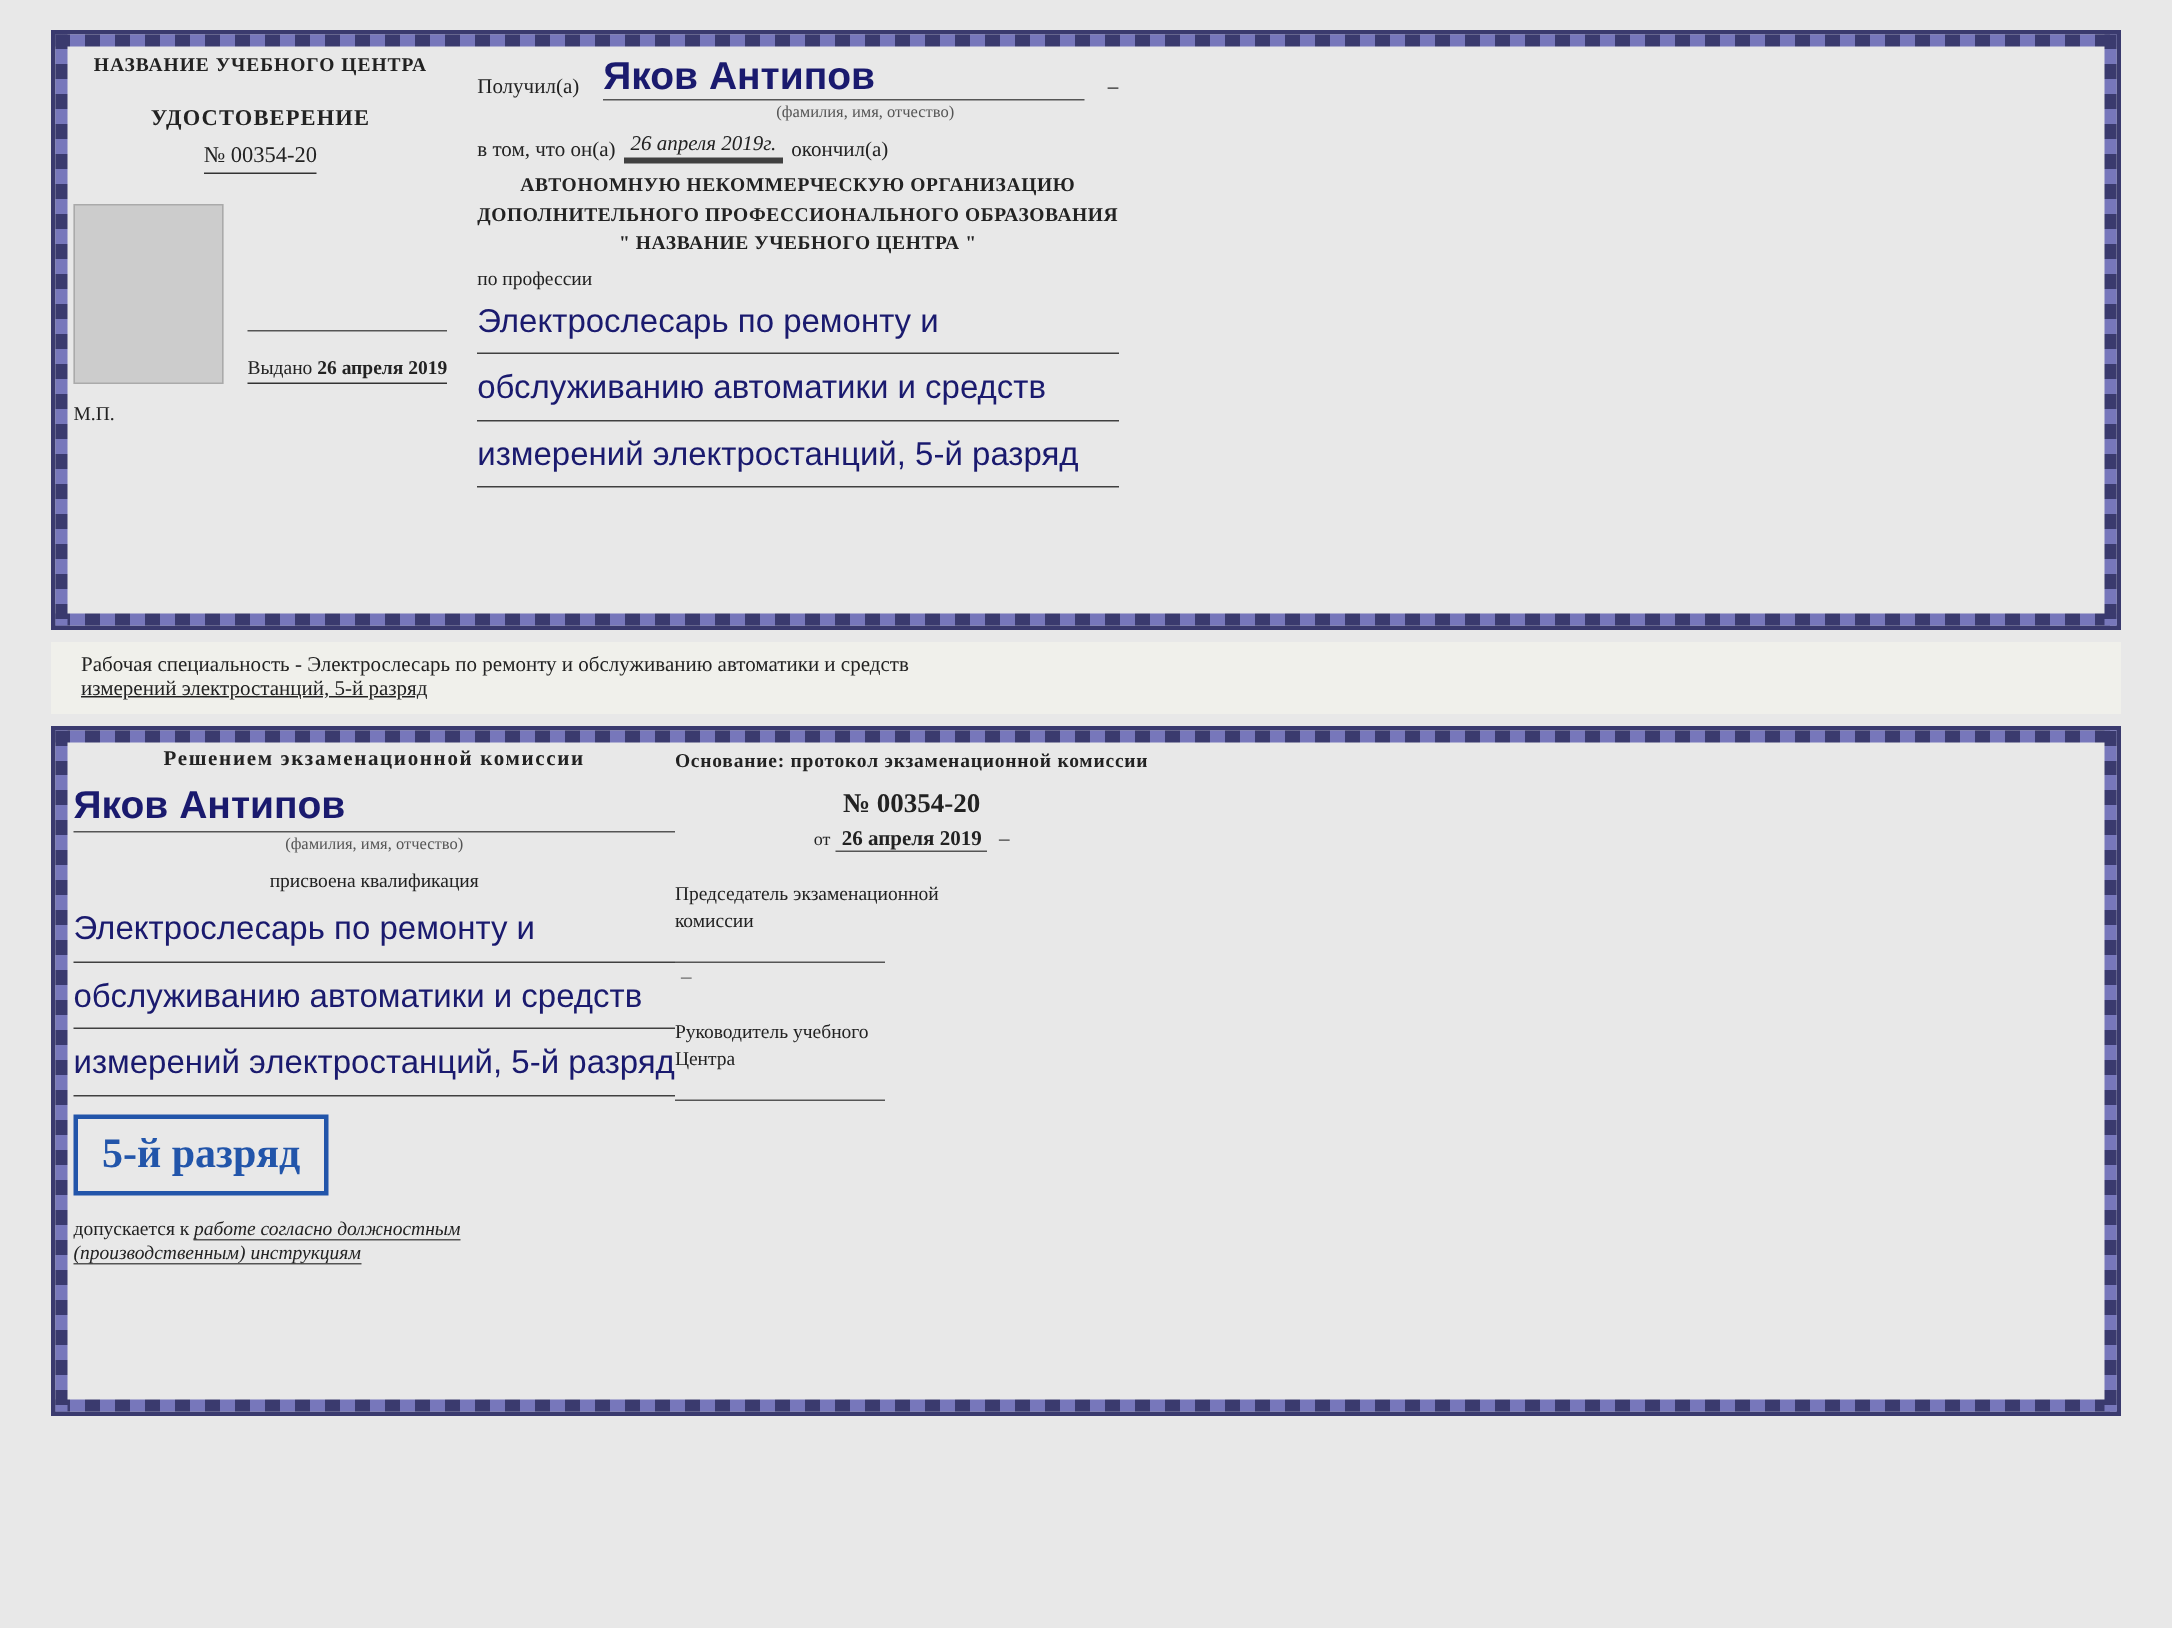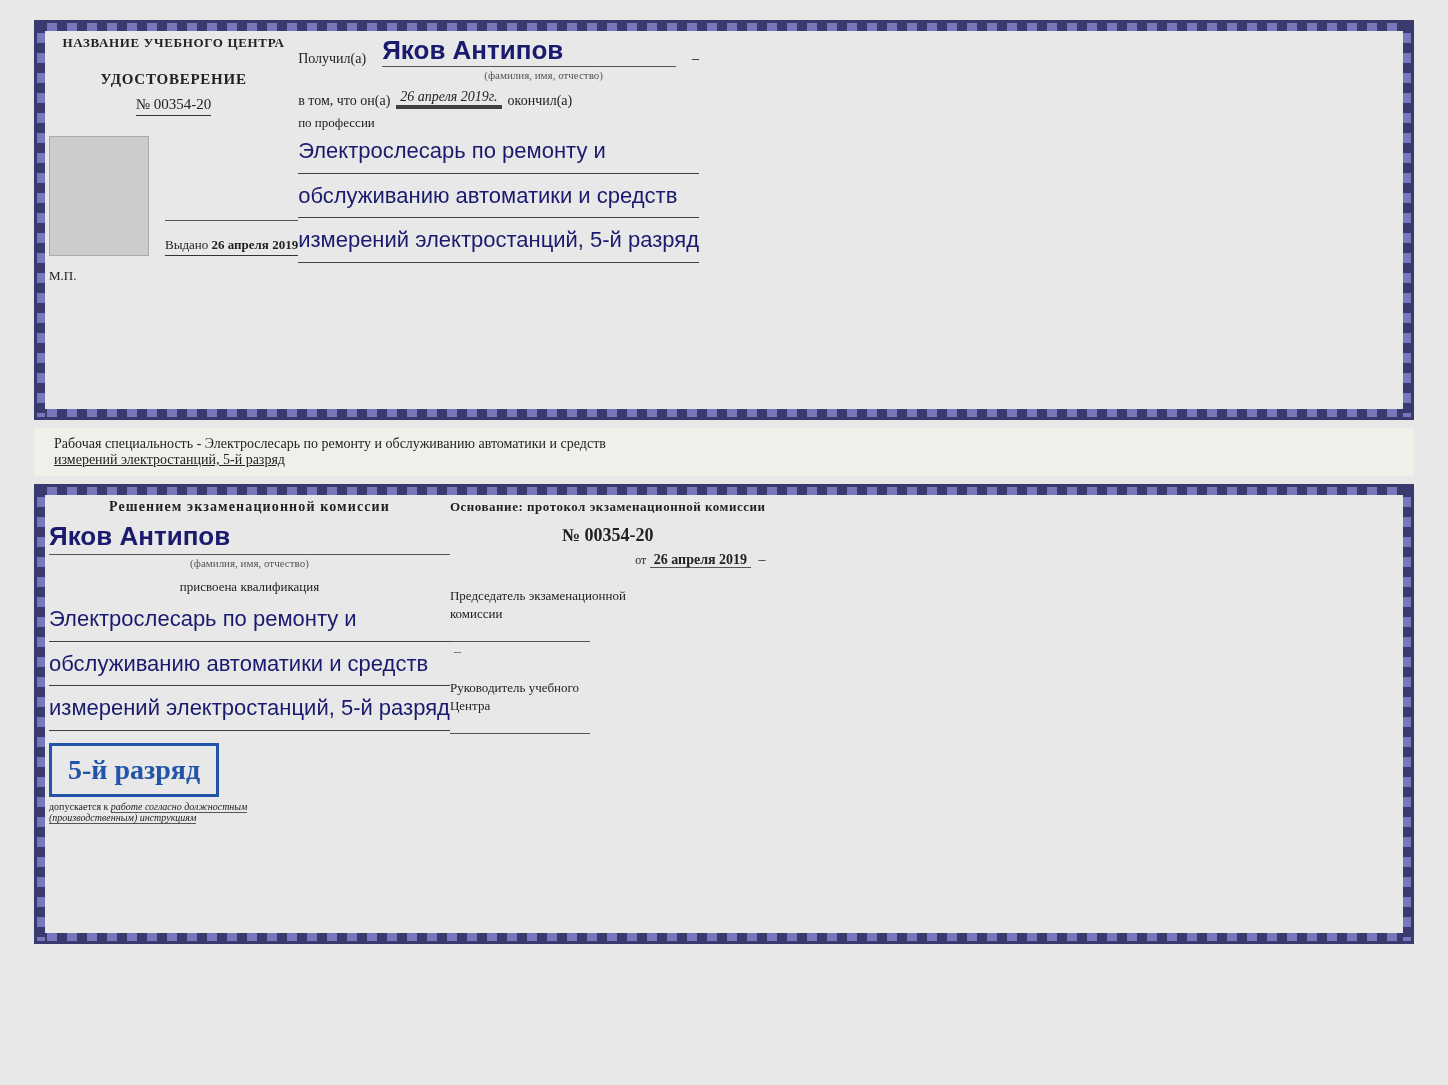--- a/index.html
+++ b/index.html
@@ -288,21 +288,21 @@
     }
   </style>
 </head>
 <body>
 
 <div class="doc-wrapper" style="margin-top:10px;">
   <div class="border-pattern"></div>
   <div class="border-pattern-bottom"></div>
   <div class="border-pattern-left"></div>
   <div class="border-pattern-right"></div>
-  <div class="inner-panels" style="padding: 12px 12px;">
+  <div class="inner-panels" style="padding: 12px 12px; gap: 20px;">
 
     <div class="top-doc left-panel">
       <div class="center-name">НАЗВАНИЕ УЧЕБНОГО ЦЕНТРА</div>
       <div style="display:flex; flex-direction:column; align-items:center; gap:8px; margin-top:20px;">
         <div class="udostoverenie-title">УДОСТОВЕРЕНИЕ</div>
         <div class="udostoverenie-num">№ 00354-20</div>
       </div>
       <div style="display:flex; flex-direction:row; align-items:flex-end; gap:16px; margin-top:20px;">
         <div class="photo-placeholder"></div>
         <div style="display:flex; flex-direction:column; gap:16px; flex:1;">
@@ -326,20 +326,25 @@
         </div>
         <div class="fio-caption" style="margin-left:90px;">(фамилия, имя, отчество)</div>
       </div>
 
       <div class="vtom-row" style="margin-top:8px;">
         <span>в том, что он(а)</span>
         <span class="vtom-date">26 апреля 2019г.</span>
         <span class="vtom-okonchil">окончил(а)</span>
       </div>
 
+      <div class="org-block">
+        <div>АВТОНОМНУЮ НЕКОММЕРЧЕСКУЮ ОРГАНИЗАЦИЮ</div>
+        <div>ДОПОЛНИТЕЛЬНОГО ПРОФЕССИОНАЛЬНОГО ОБРАЗОВАНИЯ</div>
+        <div>" НАЗВАНИЕ УЧЕБНОГО ЦЕНТРА "</div>
+      </div>
 
       <div class="po-professii" style="margin-top:6px;">по профессии</div>
       <div class="hw-profession">
         <span class="profession-line">Электрослесарь по ремонту и</span>
         <span class="profession-line">обслуживанию автоматики и средств</span>
         <span class="profession-line">измерений электростанций, 5-й разряд</span>
       </div>
     </div>
   </div>
 </div>
@@ -369,34 +374,34 @@
       <div class="hw-profession" style="margin-top:4px;">
         <span class="profession-line">Электрослесарь по ремонту и</span>
         <span class="profession-line">обслуживанию автоматики и средств</span>
         <span class="profession-line">измерений электростанций, 5-й разряд</span>
       </div>
 
       <div style="margin-top:10px; border: 3px solid #2255aa; padding: 8px 16px; display:inline-block; max-width:260px;">
         <span class="razryad-badge" style="border:none; padding:0; font-size:28px; color:#2255aa; font-weight:bold;">5-й разряд</span>
       </div>
 
-      <div class="dopuskaetsya-text" style="margin-top:4px; font-size:10px;">
+      <div class="dopuskaetsya-text" style="margin-top:14px; font-size:13px;">
         <span>допускается к</span>
         <span class="dopuskaetsya-italic">работе согласно должностным</span>
         <br>
         <span class="dopuskaetsya-italic">(производственным) инструкциям</span>
       </div>
     </div>
 
     <div class="bottom-doc right-panel">
       <div class="osnovanie-title" style="letter-spacing:0.04em;">Основание: протокол экзаменационной комиссии</div>
 
       <div class="protocol-num" style="margin-top:10px;">№ 00354-20</div>
 
-      <div class="ot-date" style="margin-top:6px;text-align:right;">
+      <div class="ot-date" style="margin-top:6px;">
         <span style="font-size:12px;">от</span>
         <span style="font-weight:bold; border-bottom:1px solid #555; padding:0 4px;">26 апреля 2019</span>
         <span style="font-size:14px; margin-left:4px;">–</span>
       </div>
 
       <div class="signature-block" style="margin-top:20px;">
         <div class="sig-label">Председатель экзаменационной</div>
         <div class="sig-label">комиссии</div>
         <span class="sig-line"></span>
         <span style="font-size:14px; color:#555; margin-left:4px;">–</span>

